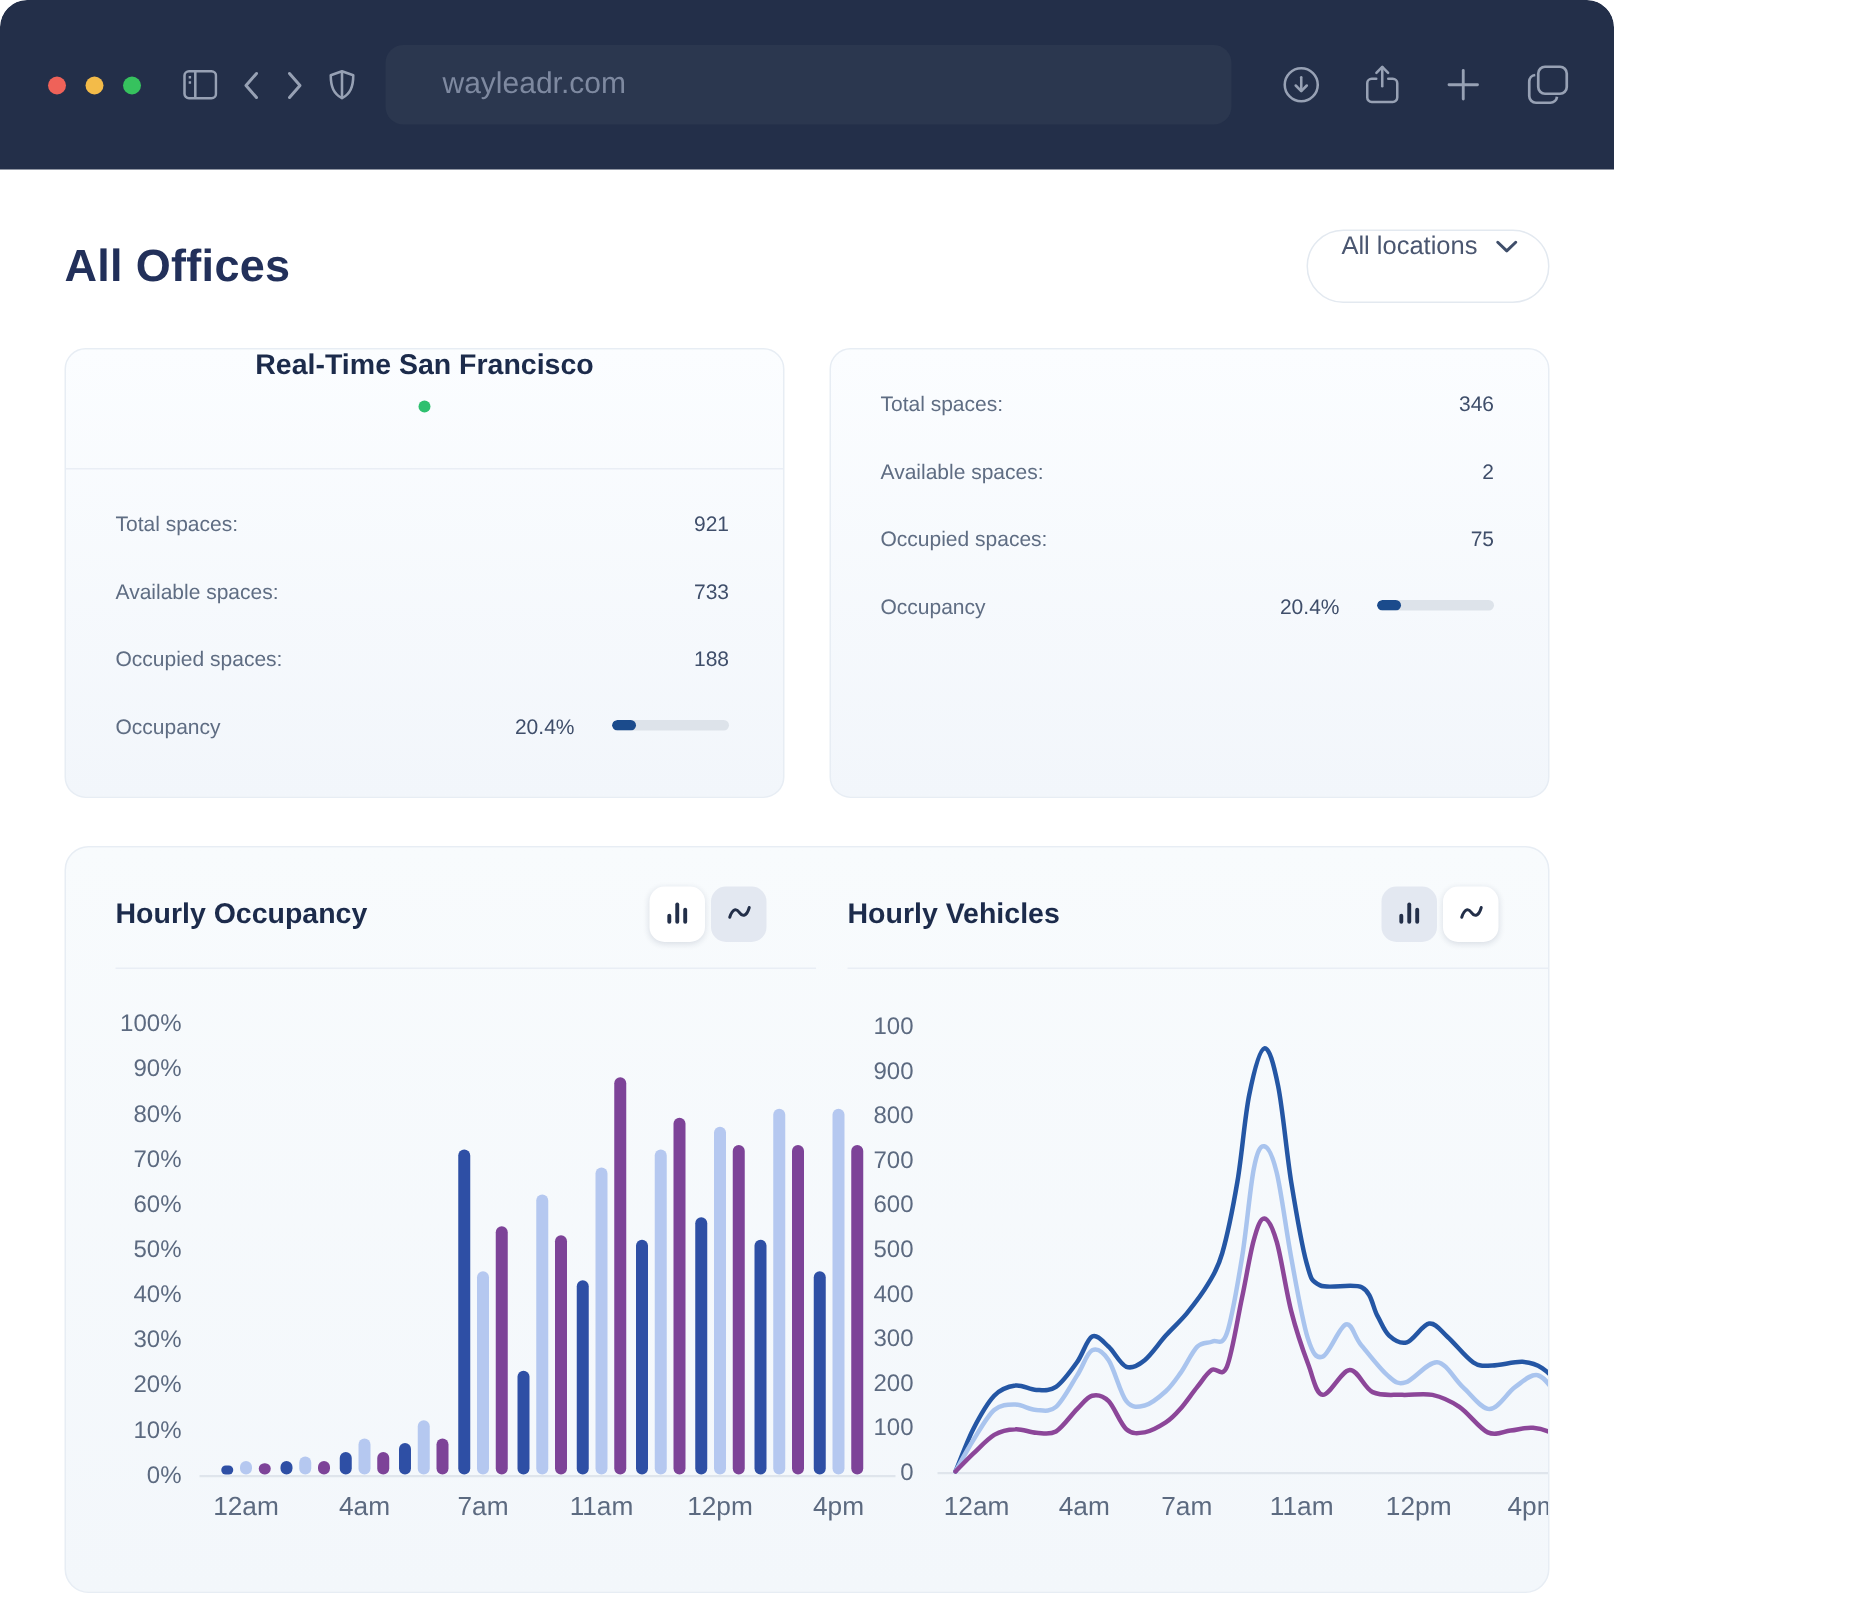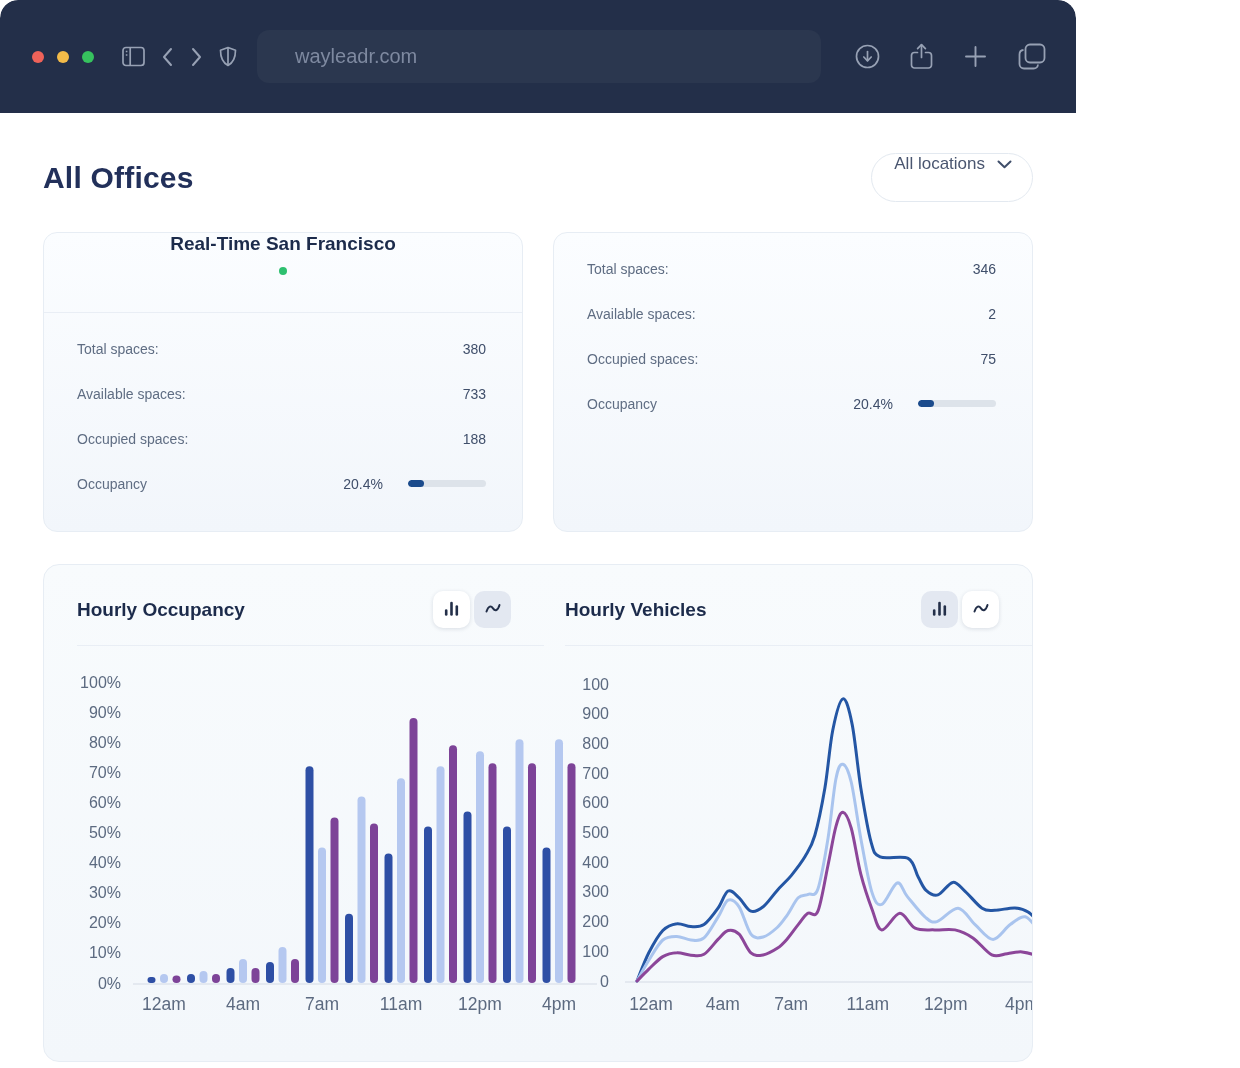--- a/index.html
+++ b/index.html
@@ -154,21 +154,21 @@
     <div class="cards-row">
 
       <div class="rt-card">
         <div class="rt-head">
           <span class="rt-title">Real-Time San Francisco</span>
           <span class="status-dot"></span>
         </div>
         <div class="rt-body">
           <div class="rt-row">
             <span class="rt-label">Total spaces:</span>
-            <span class="rt-value">380</span>
+            <span class="rt-value">921</span>
           </div>
           <div class="rt-row">
             <span class="rt-label">Available spaces:</span>
             <span class="rt-value">733</span>
           </div>
           <div class="rt-row">
             <span class="rt-label">Occupied spaces:</span>
             <span class="rt-value">188</span>
           </div>
           <div class="rt-row">

